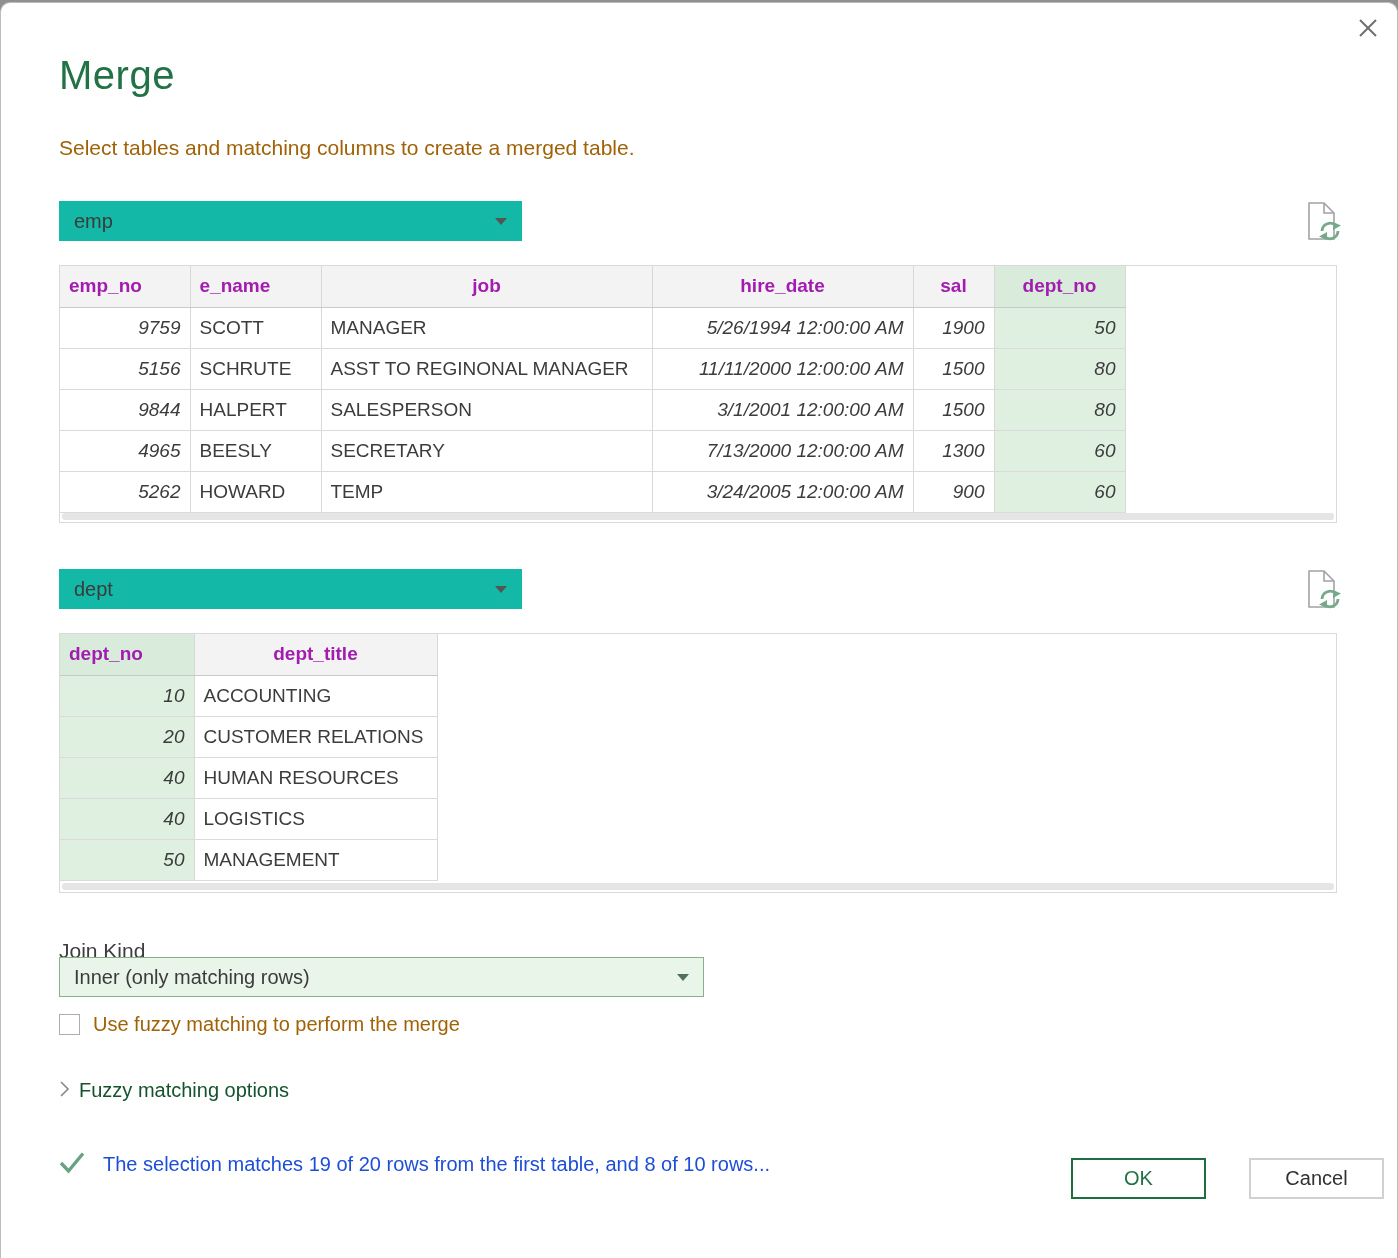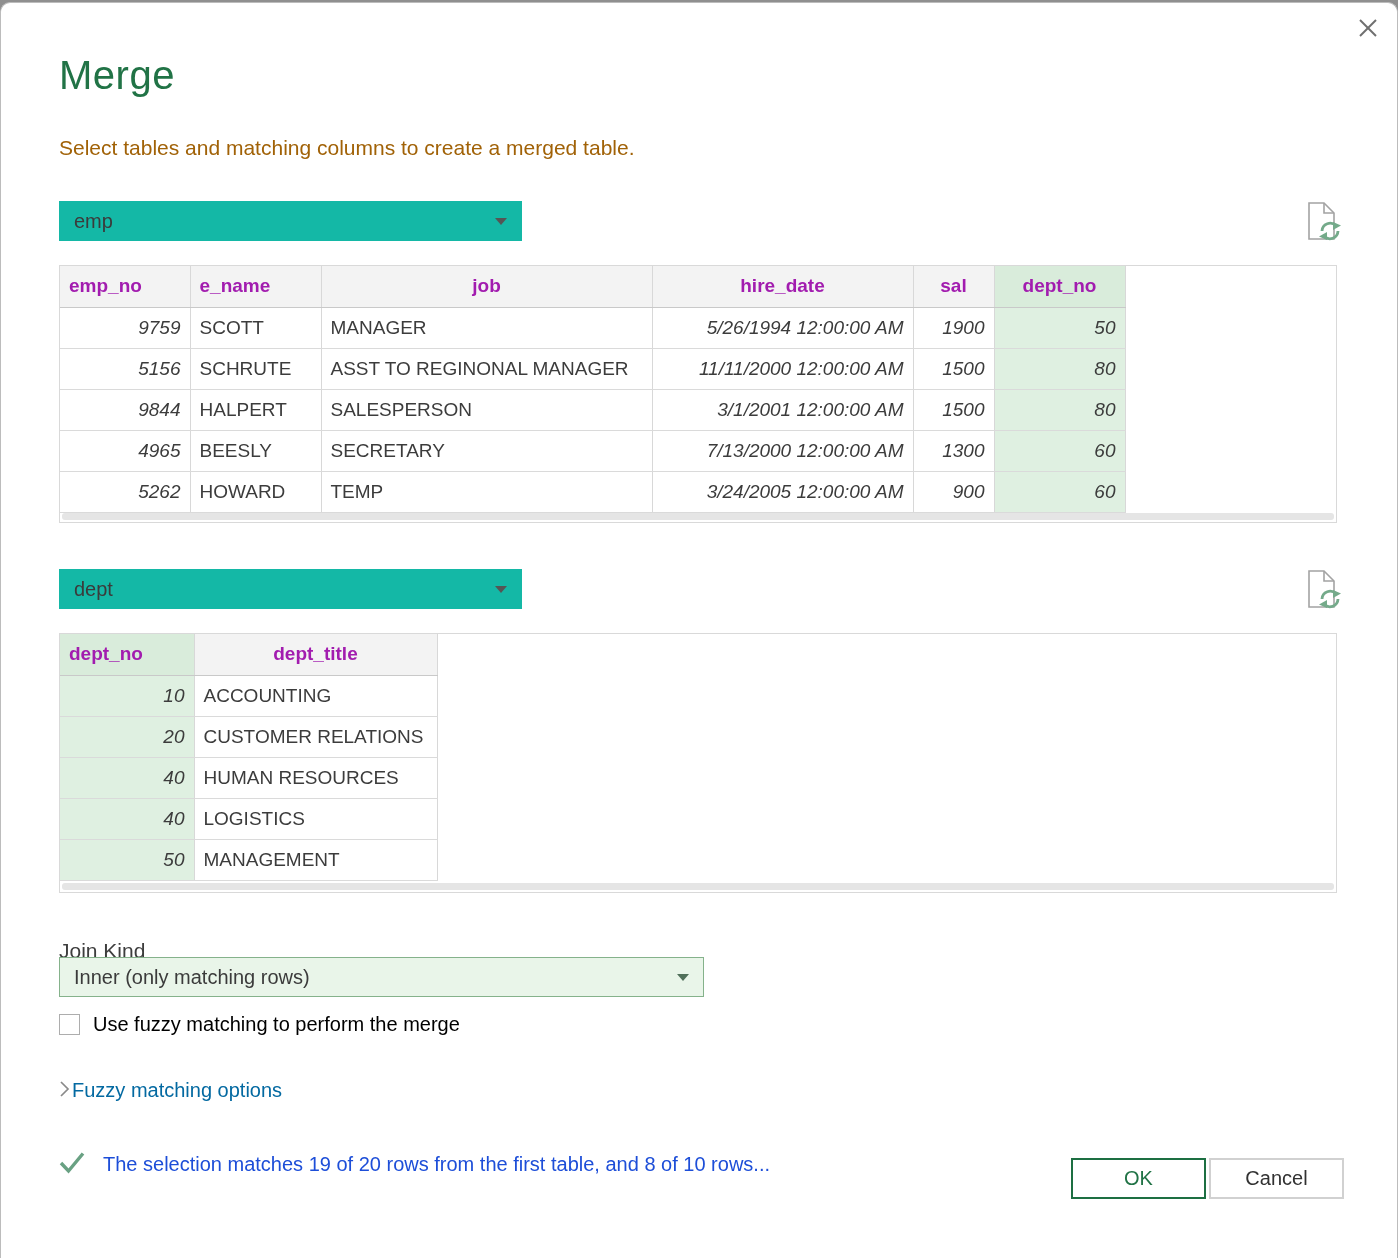--- a/index.html
+++ b/index.html
@@ -53,32 +53,32 @@
   table.pq th { background:#f3f3f3; font-weight:bold; color:#a21caf; border-bottom:1px solid #c9c9c9; }
   table.pq th.sel { background:#d9ecdb; }
   table.pq td.sel { background:#dff0e1; }
   .al { text-align:left; } .ac { text-align:center; }
   .num { font-style:italic; text-align:right; }
 
   
   .join-label { position:absolute; left:58px; top:936px; font-size:21px; color:#3d3d3d; }
   .check-row { position:absolute; left:58px; top:1010px; display:flex; align-items:center; cursor:pointer; }
   .checkbox { width:21px; height:21px; border:1px solid #adadad; background:#fff; margin-right:13px; }
-  .check-row .lbl { font-size:20px; color:#000000; }
+  .check-row .lbl { font-size:20px; color:#a16207; }
   .fuzzy-row { position:absolute; left:58px; top:1076px; display:flex; align-items:center; cursor:pointer; }
-  .fuzzy-row .lbl { font-size:20px; color:#0369a1; margin-left:2px; }
+  .fuzzy-row .lbl { font-size:20px; color:#14532d; margin-left:9px; }
 
   
   .status-row { position:absolute; left:58px; top:1148px; display:flex; align-items:center; }
   .status-row .txt { font-size:20px; color:#1d4ed8; margin-left:17px; }
   .btn { position:absolute; top:1155px; width:135px; height:41px; background:#fff;
     font-size:20px; display:flex; align-items:center; justify-content:center; cursor:pointer;
     font-family:"Liberation Sans","DejaVu Sans",sans-serif; }
   .btn-ok { left:1070px; border:2px solid #1d6f42; color:#217346; }
-  .btn-cancel { left:1208px; border:2px solid #d1d1d1; color:#323232; }
+  .btn-cancel { left:1248px; border:2px solid #d1d1d1; color:#323232; }
 </style>
 </head>
 <body>
 
 <div class="dialog">
 
   <div class="close-btn">
     <span>
       <svg width="26" height="26" viewBox="0 0 26 26">
         <line x1="5" y1="5" x2="21" y2="21" stroke="#6f6f6f" stroke-width="2"></line>

